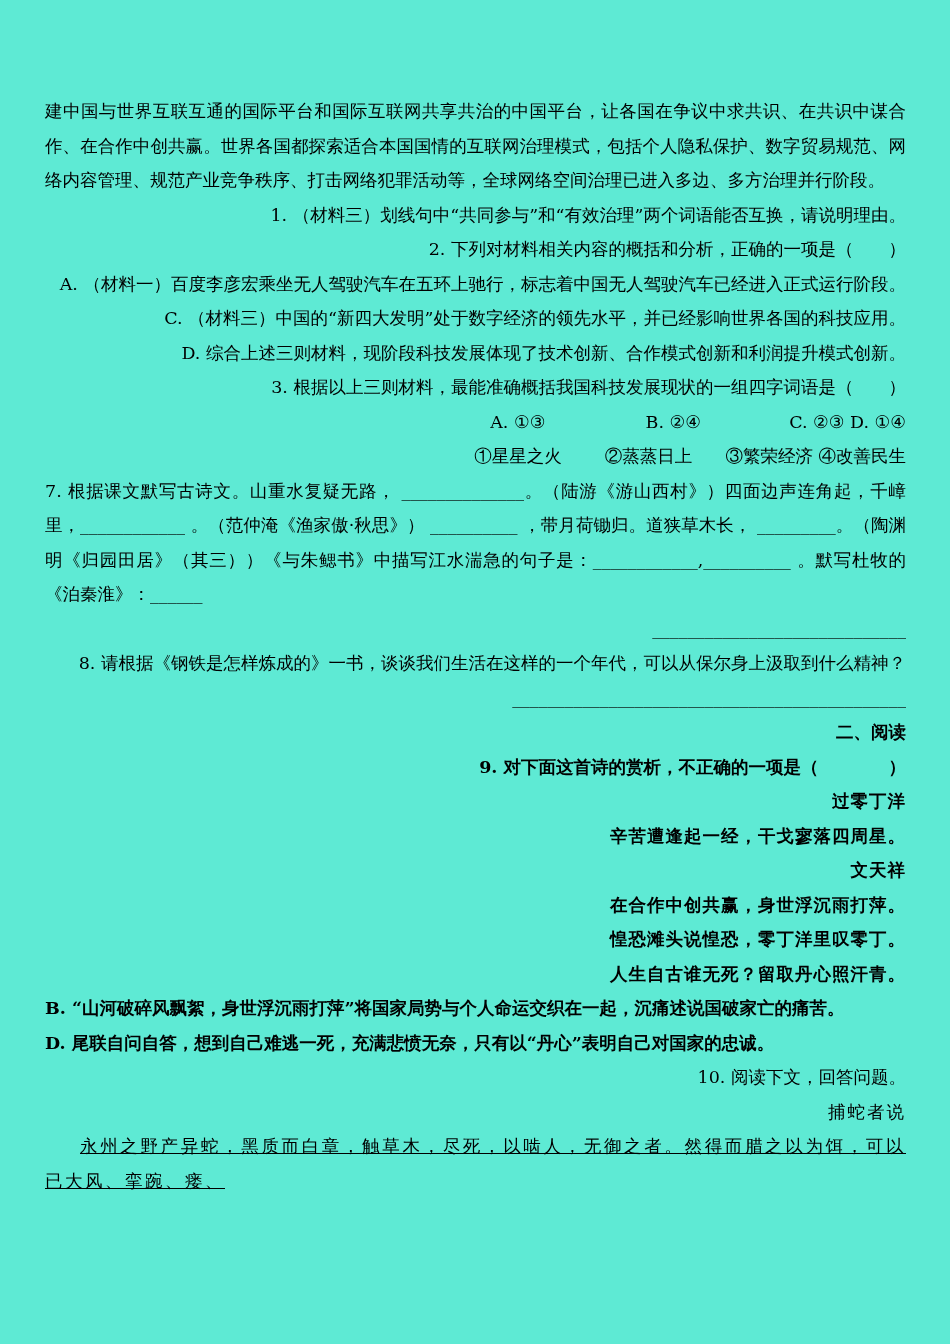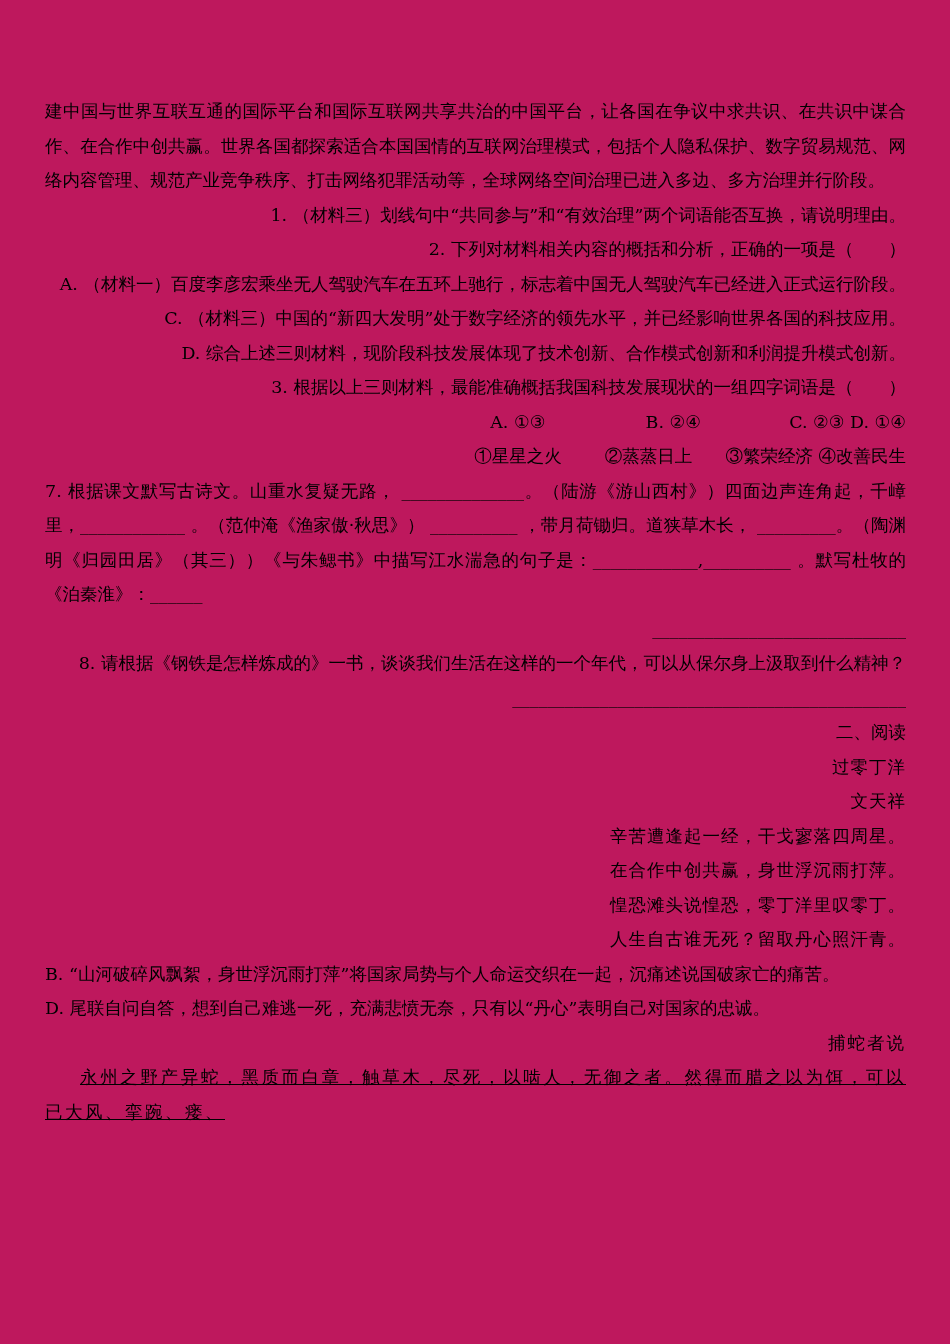--- a/index.html
+++ b/index.html
@@ -1,37 +1,37 @@
 <!DOCTYPE html>
 <html><head>
 <meta charset="utf-8">
 <style>
   html, body { margin: 0; padding: 0; background: #ffffff; }
   .page {
     position: relative;
     width: 950px;
     height: 1344px;
-    background: #be185d;
+    background: #5eead4;
     color: #000000;
     font-family: "DejaVu Serif", "Liberation Serif", serif;
     overflow: hidden;
   }
   .content {
     position: absolute;
     left: 45px;
     top: 94px;
     width: 861px;
     font-size: 17.5px;
     line-height: 34.5px;
   }
   p { margin: 0; padding: 0; text-align: right; }
   .justify { text-align: justify; }
   .nowrap { white-space: nowrap; }
-  .bold { font-weight: normal; }
-  .poem-line { font-weight: normal; letter-spacing: 1px; }
+  .bold { font-weight: bold; }
+  .poem-line { font-weight: bold; letter-spacing: 1px; }
   .passage-title { letter-spacing: 2px; }
   .passage-text { text-indent: 2em; letter-spacing: 2.5px; text-align: justify; text-decoration: underline; }
   .blank-row { letter-spacing: 0; }
   .row-items span { display: inline-block; }
   .row-items span:nth-child(1) { width: 112px; }
   .row-items span:nth-child(2) { width: 125px; }
   .row-items span:nth-child(3) { width: 115px; }
   .row-opts span { display: inline-block; }
   .row-opts span:nth-child(1) { width: 145px; }
   .row-opts span:nth-child(2) { width: 150px; }
@@ -66,28 +66,30 @@
       <span>④改善民生</span>
     </p>
 
     <p class="justify">7. 根据课文默写古诗文。山重水复疑无路， ______________。（陆游《游山西村》）四面边声连角起，千嶂里，____________ 。（范仲淹《渔家傲·秋思》） __________ ，带月荷锄归。道狭草木长， _________。（陶渊明《归园田居》（其三））《与朱鳃书》中描写江水湍急的句子是：____________,__________ 。默写杜牧的《泊秦淮》：______</p>
     <p class="blank-row">_____________________________</p>
 
     <p class="nowrap">8. 请根据《钢铁是怎样炼成的》一书，谈谈我们生活在这样的一个年代，可以从保尔身上汲取到什么精神？</p>
     <p class="blank-row">_____________________________________________</p>
 
     <p class="nowrap bold">二、阅读</p>
+    <p class="nowrap bold">9. 对下面这首诗的赏析，不正确的一项是（　　　　）</p>
 
     <p class="nowrap poem-line">过零丁洋</p>
+    <p class="nowrap poem-line">辛苦遭逢起一经，干戈寥落四周星。</p>
     <p class="nowrap poem-line">文天祥</p>
-    <p class="nowrap poem-line">辛苦遭逢起一经，干戈寥落四周星。</p>
     <p class="nowrap poem-line">在合作中创共赢，身世浮沉雨打萍。</p>
     <p class="nowrap poem-line">惶恐滩头说惶恐，零丁洋里叹零丁。</p>
     <p class="nowrap poem-line">人生自古谁无死？留取丹心照汗青。</p>
 
     <p class="bold justify">B. “山河破碎风飘絮，身世浮沉雨打萍”将国家局势与个人命运交织在一起，沉痛述说国破家亡的痛苦。</p>
     <p class="bold justify">D. 尾联自问自答，想到自己难逃一死，充满悲愤无奈，只有以“丹心”表明自己对国家的忠诚。</p>
 
+    <p class="nowrap">10. 阅读下文，回答问题。</p>
     <p class="nowrap passage-title">捕蛇者说</p>
     <p class="passage-text">永州之野产异蛇，黑质而白章，触草木，尽死，以啮人，无御之者。然得而腊之以为饵，可以已大风、挛踠、瘘、</p>
 
   </div>
 </div>
 
 </body></html>

